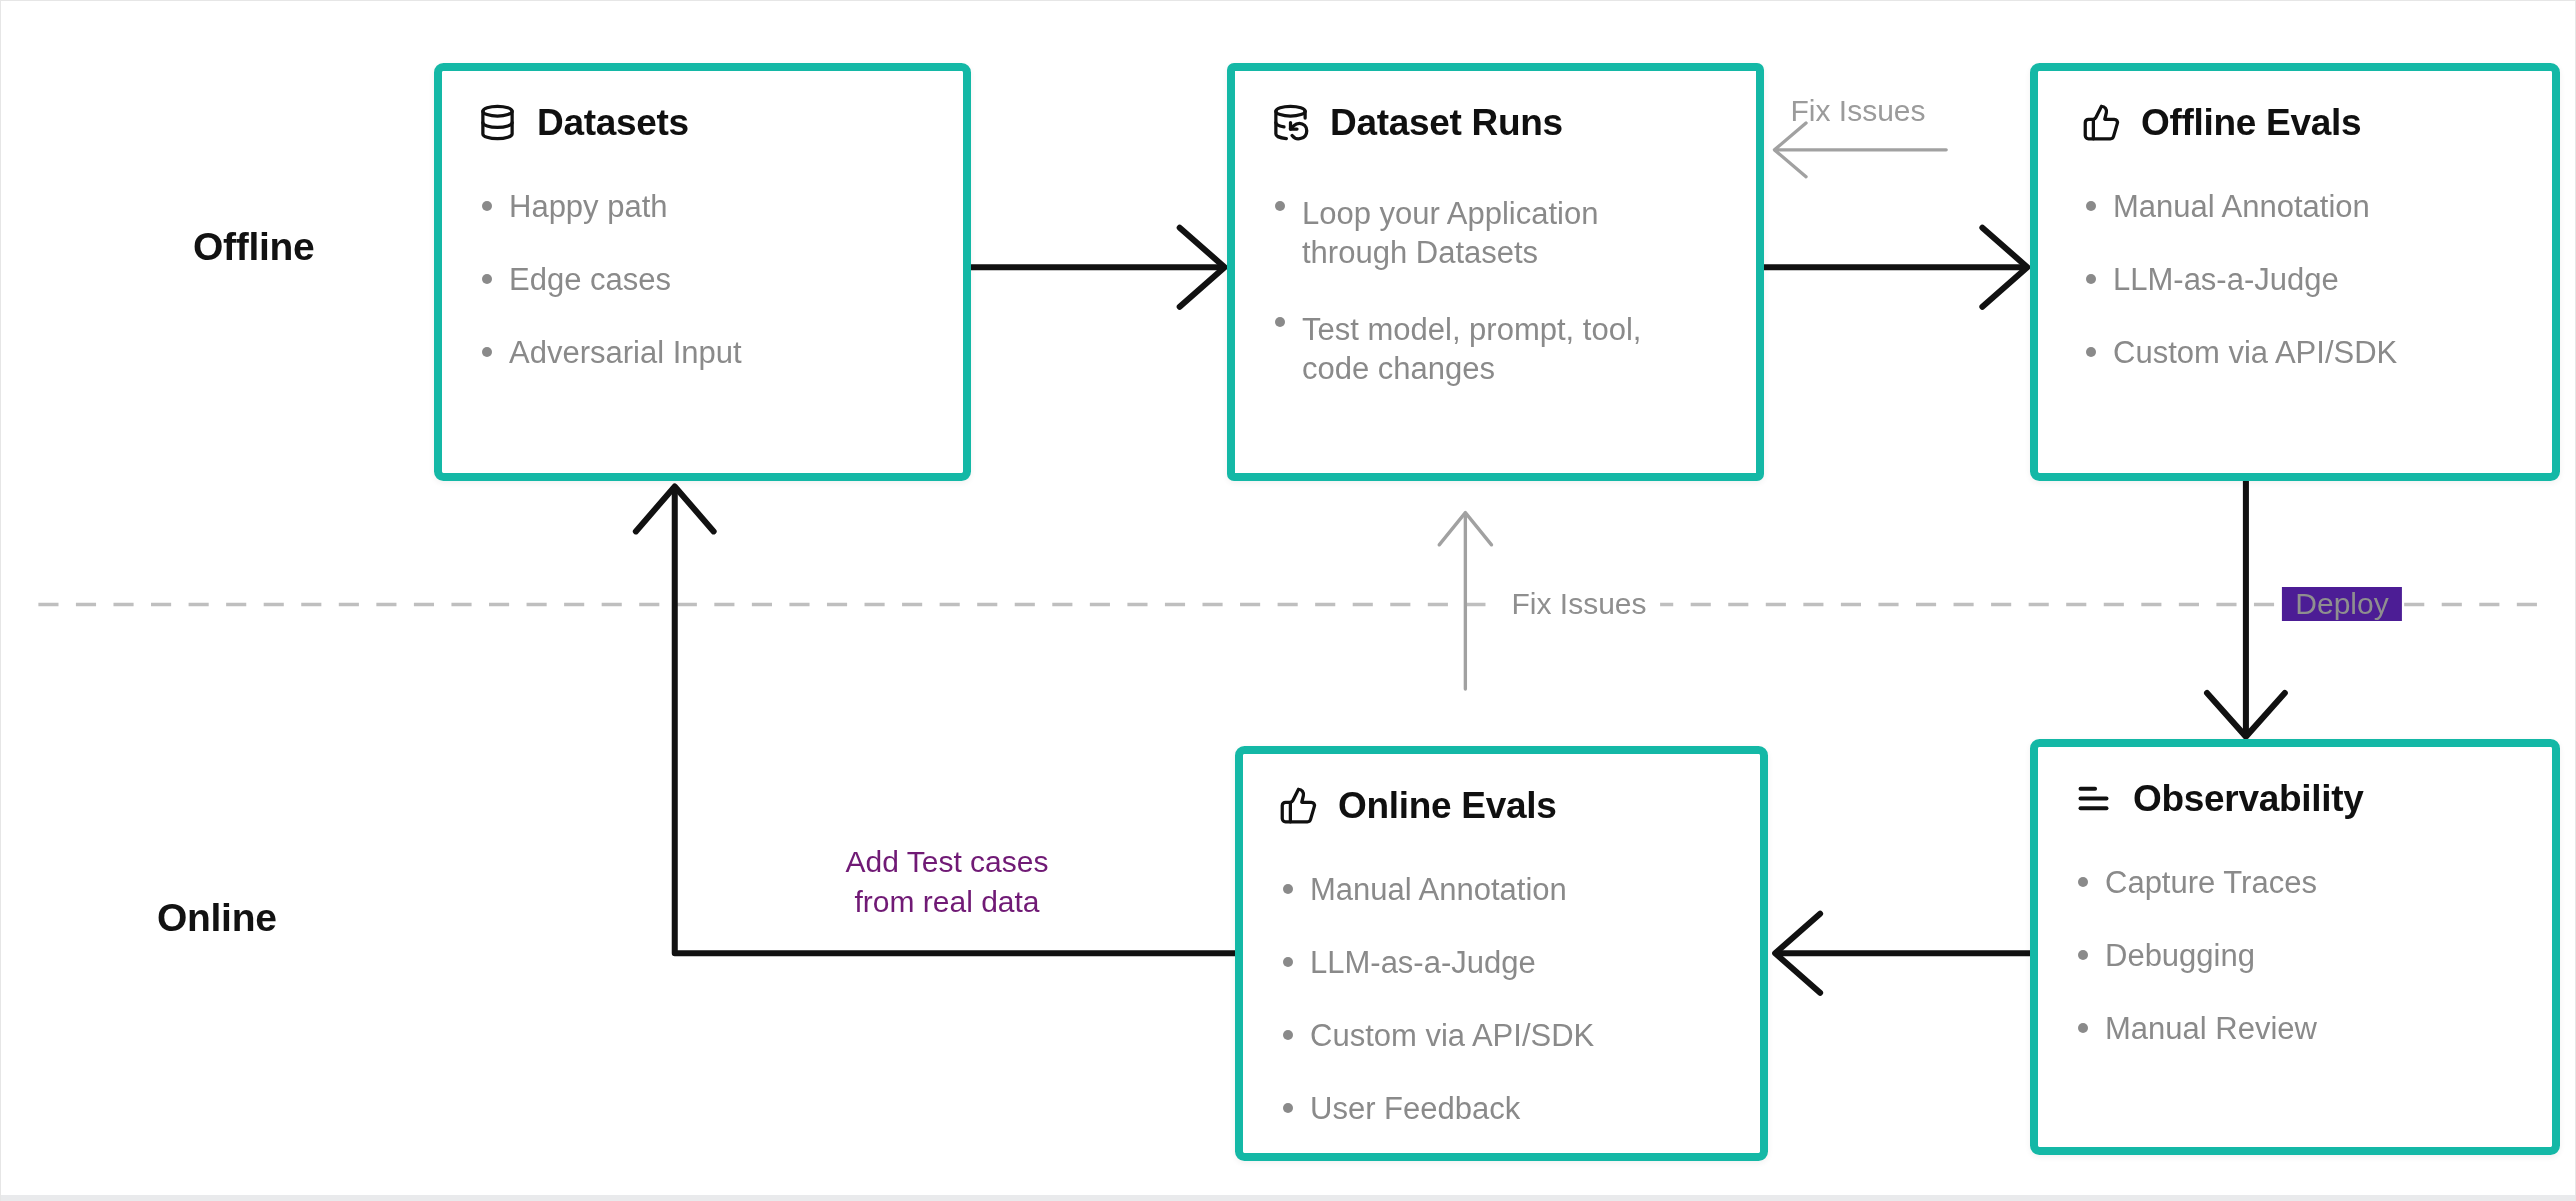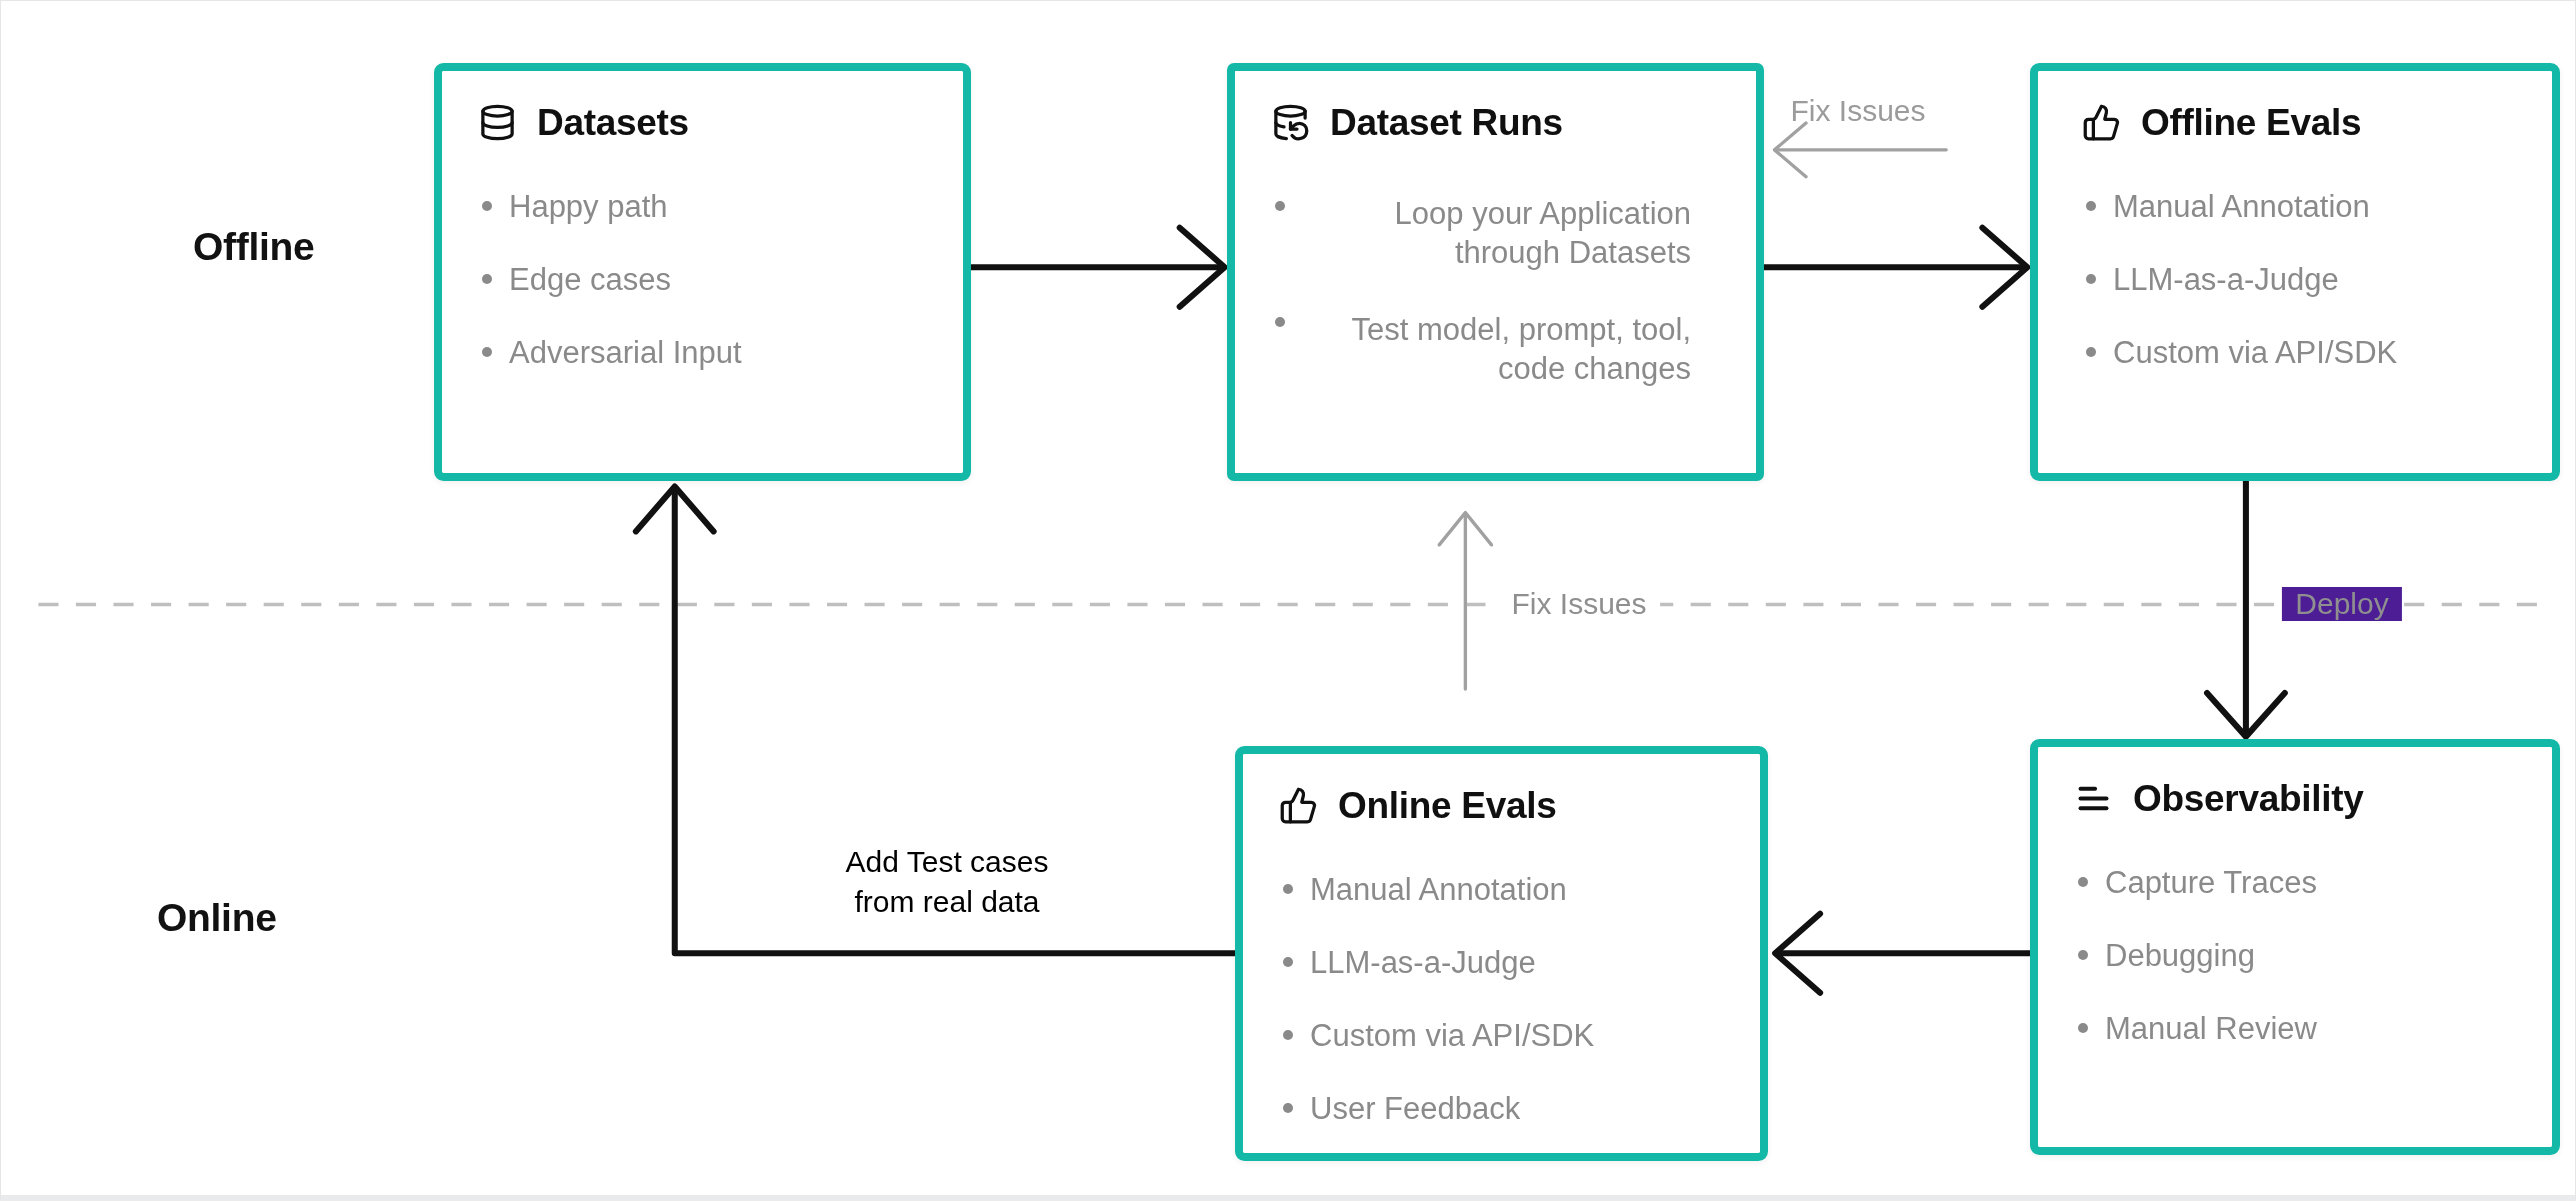--- a/index.html
+++ b/index.html
@@ -28,21 +28,21 @@
 
   .edge-label{
     position:absolute;z-index:2;
     font-size:30px;color:#8f8f8f;white-space:nowrap;
     transform:translate(-50%,-50%);
   }
   #label-fix-top{left:1857px;top:110px;color:#9b9b9b;}
   #label-fix-mid{left:1578px;top:603px;background:#ffffff;padding:0 13.4px;}
   #label-deploy{left:2341px;top:603px;background:#4c1d95;padding:0 13.4px;}
   #label-add-cases{
-    left:946px;top:881px;text-align:center;line-height:40px;color:#000000;
+    left:946px;top:881px;text-align:center;line-height:40px;color:#701a75;
   }
 
   .box{
     position:absolute;z-index:3;
     background:#ffffff;
     border:8px solid #14b8a6;
     border-radius:9.4px;
     box-sizing:border-box;
     box-shadow:0 2px 6.7px rgba(0,0,0,0.06);
     padding:29.5px 36px;
@@ -60,21 +60,21 @@
   .box-icon svg{width:100%;height:100%;display:block;}
   .box-title{
     font-size:37px;font-weight:700;color:#101010;letter-spacing:-0.3px;white-space:nowrap;
   }
   ul.box-list{
     list-style:none;margin:42px 0 0 0;padding:0;
   }
   ul.box-list li{
     display:flex;align-items:flex-start;gap:0;
     margin-bottom:34px;
-    font-size:31px;line-height:39px;color:#8a8a8a;text-align:right;
+    font-size:31px;line-height:39px;color:#8a8a8a;
   }
   ul.box-list li .dot{
     flex:0 0 31px;position:relative;height:39px;
   }
   ul.box-list li .dot::before{
     content:"";position:absolute;left:4px;top:14.8px;width:10px;height:10px;
     border-radius:50%;background:#8a8a8a;
   }
   ul.box-list li .item-text{max-width:429px;}
   #box-dataset-runs ul.box-list li .item-text{max-width:389px;margin-top:7px;}

